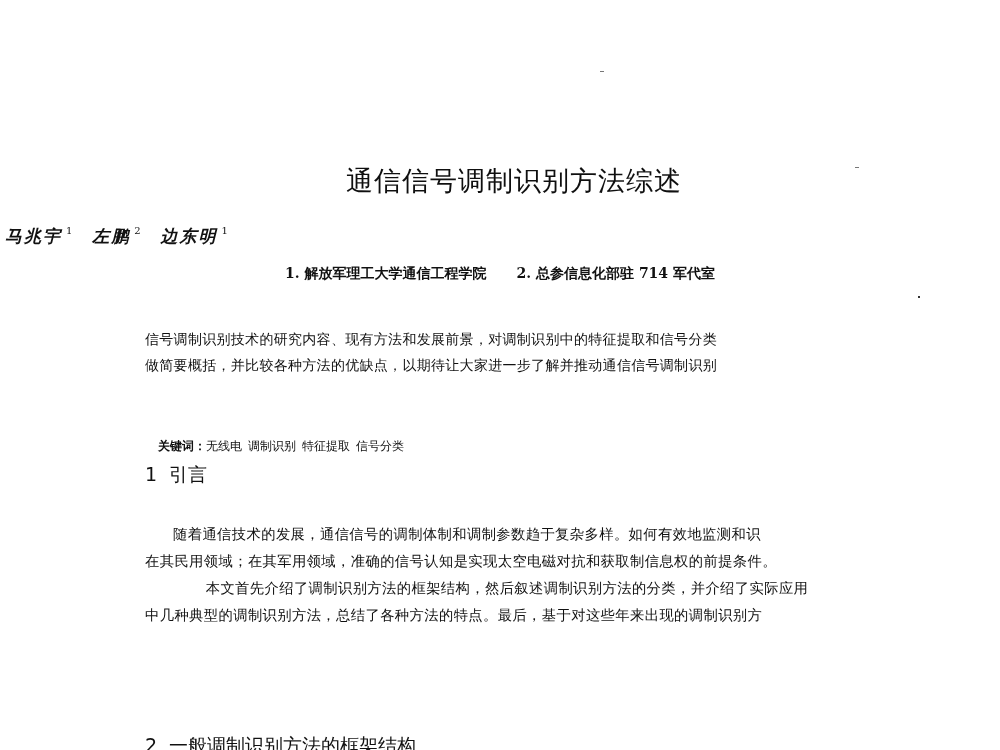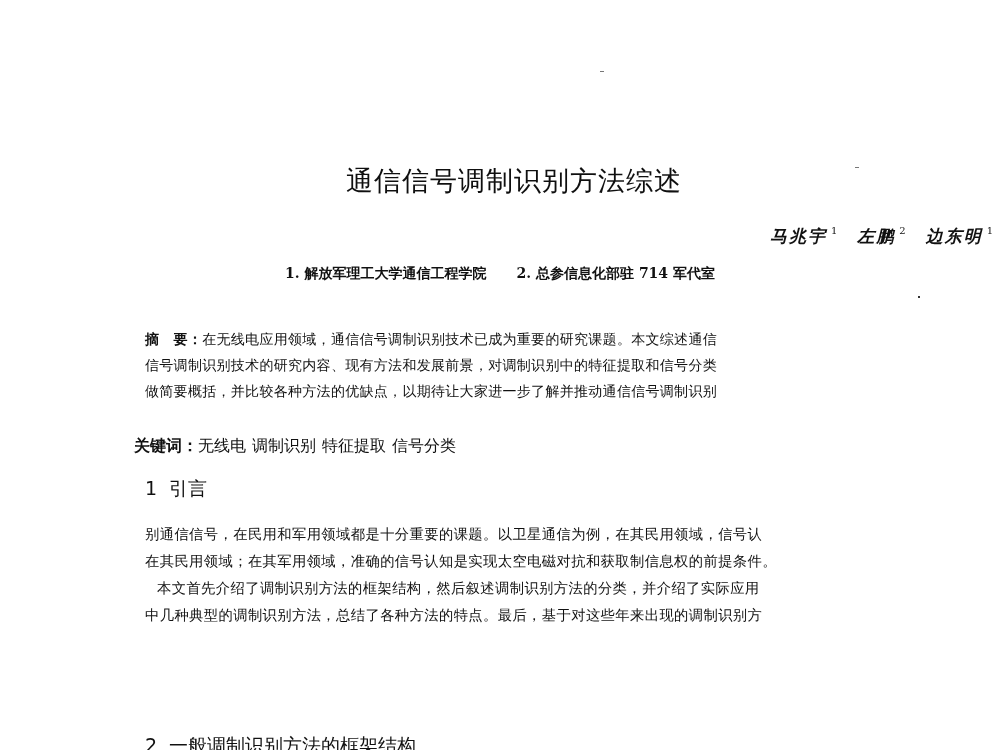--- a/index.html
+++ b/index.html
@@ -30,21 +30,21 @@
       font-family: "DejaVu Sans", "Liberation Sans", sans-serif;
       font-size: 27px;
       letter-spacing: 1px;
       color: #0f0f0f;
     }
     .authors {
       position: absolute;
       left: 0;
       width: 1000px;
       top: 225px;
-      text-align: right;
+      text-align: left;
       font-size: 17px;
       font-weight: bold;
       font-style: italic;
       letter-spacing: 2px;
     }
     .authors .au {
       margin: 0 5px;
     }
     .authors sup {
       font-size: 10px;
@@ -76,59 +76,59 @@
     .abstract .lbl {
       font-weight: bold;
     }
     .abstract .line {
       display: block;
       white-space: nowrap;
       letter-spacing: 0.3px;
     }
     .keywords {
       position: absolute;
-      left: 134px;
+      left: 158px;
       top: 433px;
-      font-size: 16px;
+      font-size: 12px;
       line-height: 26px;
       white-space: nowrap;
     }
     .keywords .lbl {
       font-weight: bold;
     }
     .keywords .kw {
       margin-right: 6px;
     }
     .h1 {
       position: absolute;
       left: 145px;
       font-family: "DejaVu Sans", "Liberation Sans", sans-serif;
       font-size: 19px;
       white-space: nowrap;
     }
     .h1 .num {
       margin-right: 12px;
     }
-    .sec1 { top: 476px; }
+    .sec1 { top: 462px; }
     .sec2 { top: 733px; }
     .body {
       position: absolute;
       left: 145px;
       top: 521px;
       width: 712px;
       font-size: 14.3px;
       line-height: 27px;
     }
     .body .line {
       display: block;
       white-space: nowrap;
       letter-spacing: 0.4px;
     }
     .body .indent2 { padding-left: 28px; }
-    .body .indent1 { padding-left: 12px; }
+    .body .indent1 { padding-left: 12px; text-align: center; }
   </style>
 </head>
 <body>
 
 <div class="speck" style="left:600px;top:71px;"></div>
 <div class="speck" style="left:855px;top:167px;"></div>
 <div class="speck" style="left:918px;top:296px;width:2px;height:2px;background:#333;"></div>
 
 <h1 class="title" style="margin:0;font-weight:normal;">通信信号调制识别方法综述</h1>
 
@@ -136,35 +136,34 @@
   <span class="au"><span>马兆宇</span><sup>1</sup></span>
   <span class="au"><span>左鹏</span><sup>2</sup></span>
   <span class="au"><span>边东明</span><sup>1</sup></span>
 </div>
 
 <div class="affil">
   <span>1. 解放军理工大学通信工程学院</span><span>2. 总参信息化部驻 714 军代室</span>
 </div>
 
 <div class="abstract">
-  <span class="line"><span class="lbl">摘　要：</span><span>在无线电应用领域，通信信号调制识别技术已成为重要的研究课题。本文综述通信</span></span>
   <span class="line">信号调制识别技术的研究内容、现有方法和发展前景，对调制识别中的特征提取和信号分类</span>
   <span class="line">做简要概括，并比较各种方法的优缺点，以期待让大家进一步了解并推动通信信号调制识别</span>
 </div>
 
 <div class="keywords">
   <span class="lbl">关键词：</span><span class="kw">无线电</span><span class="kw">调制识别</span><span class="kw">特征提取</span><span class="kw">信号分类</span>
 </div>
 
 <div class="h1 sec1">
   <span class="num">1</span><span>引言</span>
 </div>
 
 <div class="body">
-  <span class="line">别通信信号，在民用和军用领域都是十分重要的课题。以卫星通信为例，在其民用领域，信号认</span>
+  <span class="line indent2">随着通信技术的发展，通信信号的调制体制和调制参数趋于复杂多样。如何有效地监测和识</span>
   <span class="line">在其民用领域；在其军用领域，准确的信号认知是实现太空电磁对抗和获取制信息权的前提条件。</span>
   <span class="line indent1">本文首先介绍了调制识别方法的框架结构，然后叙述调制识别方法的分类，并介绍了实际应用</span>
   <span class="line">中几种典型的调制识别方法，总结了各种方法的特点。最后，基于对这些年来出现的调制识别方</span>
 </div>
 
 <div class="h1 sec2">
   <span class="num">2</span><span>一般调制识别方法的框架结构</span>
 </div>
 
 </body></html>

